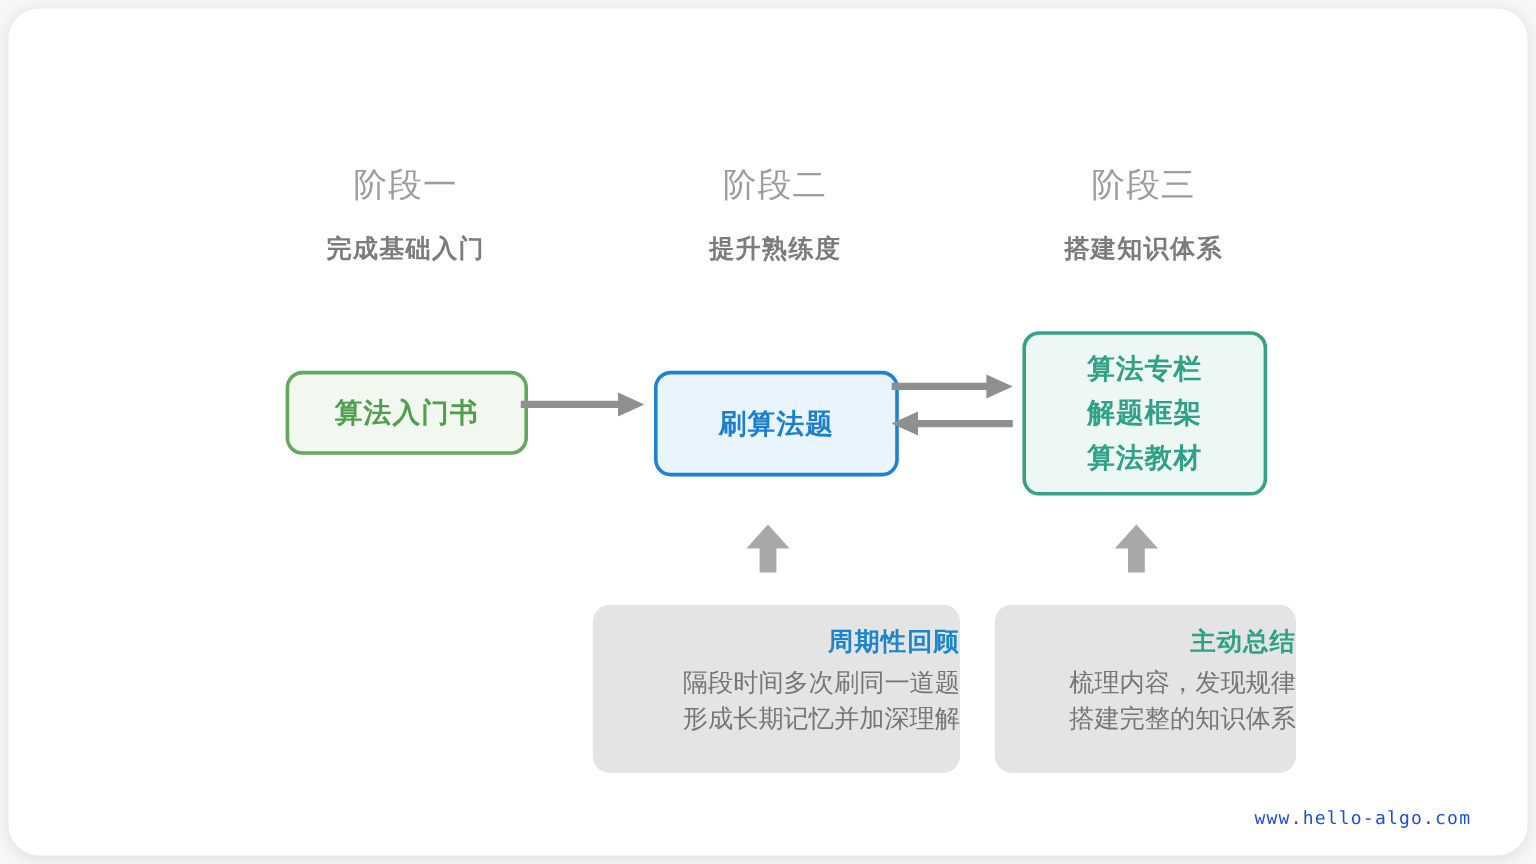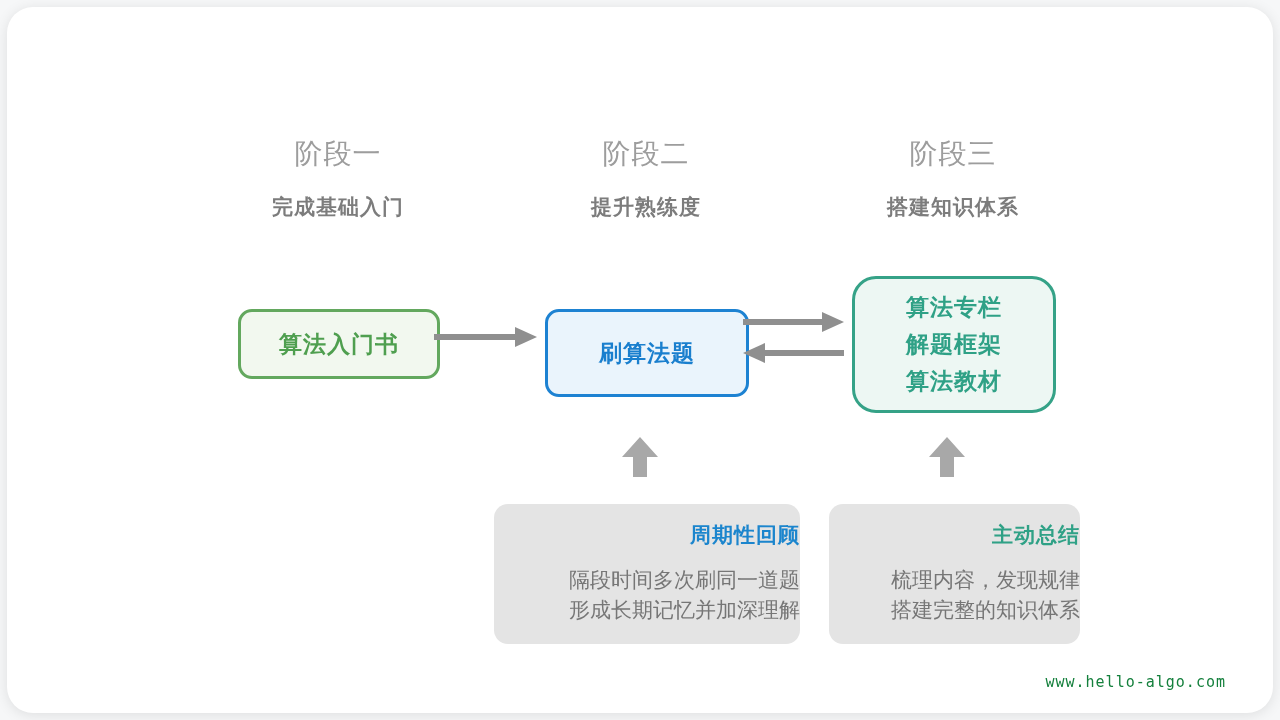--- a/index.html
+++ b/index.html
@@ -52,37 +52,37 @@
     padding-top: 17px;
   }
   .note-title {
     font-size: 21px;
     font-weight: bold;
     letter-spacing: 1px;
   }
   .note-title.blue { color: #1b85cd; }
   .note-title.teal { color: #2fa186; }
   .note-body {
-    margin-top: 16px;
+    margin-top: 6px;
     font-size: 21px;
     color: #767676;
     line-height: 30px;
   }
   svg.arrows {
     position: absolute;
     left: 0; top: 0;
     width: 1280px; height: 720px;
     pointer-events: none;
   }
   .watermark {
     position: absolute;
     right: 47px; bottom: 22px;
     font-family: "DejaVu Sans Mono", "Liberation Mono", monospace;
     font-size: 15px;
-    color: #15803d;
+    color: #1d4ed8;
     letter-spacing: 1px;
   }
 </style>
 </head>
 <body>
 
 <div class="card">
 
   <div class="stage" style="left:331px; top:128px;">
     <div class="stage-label">阶段一</div>
@@ -94,21 +94,21 @@
   </div>
   <div class="stage" style="left:946px; top:128px;">
     <div class="stage-label">阶段三</div>
     <div class="stage-subtitle">搭建知识体系</div>
   </div>
 
   <div class="flow-box box-green" style="left:231px; top:302px; width:202px; height:70px;">算法入门书</div>
 
   <div class="flow-box box-blue" style="left:538px; top:302px; width:204px; height:88px;">刷算法题</div>
 
-  <div class="flow-box box-teal" style="left:845px; top:269px; width:204px; height:137px;border-radius:24px;">
+  <div class="flow-box box-teal" style="left:845px; top:269px; width:204px; height:137px;">
     <div class="line">算法专栏</div>
     <div class="line">解题框架</div>
     <div class="line">算法教材</div>
   </div>
 
   <div class="note-box" style="left:487px; top:497px; width:306px; height:140px;">
     <div class="note-title blue">周期性回顾</div>
     <div class="note-body">
       <div>隔段时间多次刷同一道题</div>
       <div>形成长期记忆并加深理解</div>

